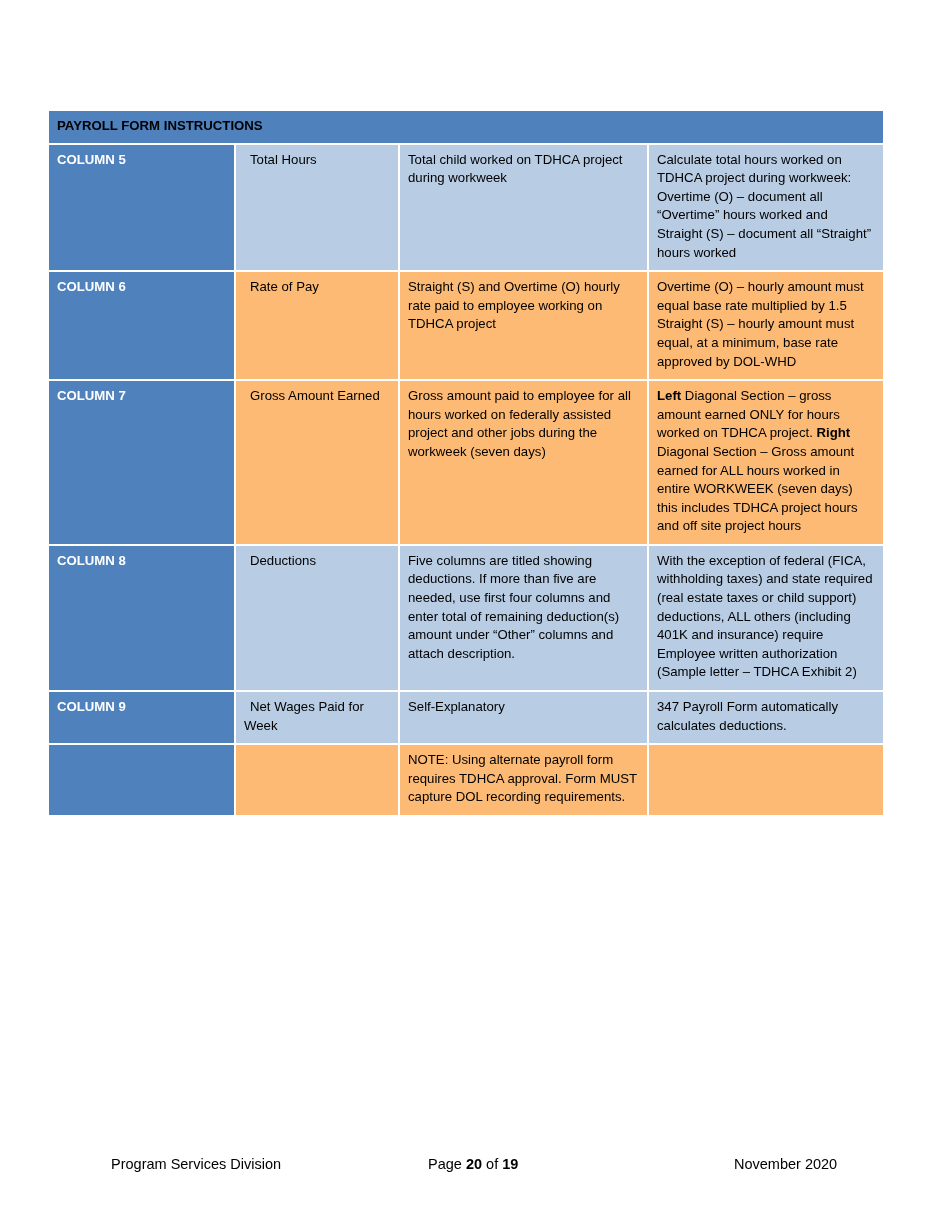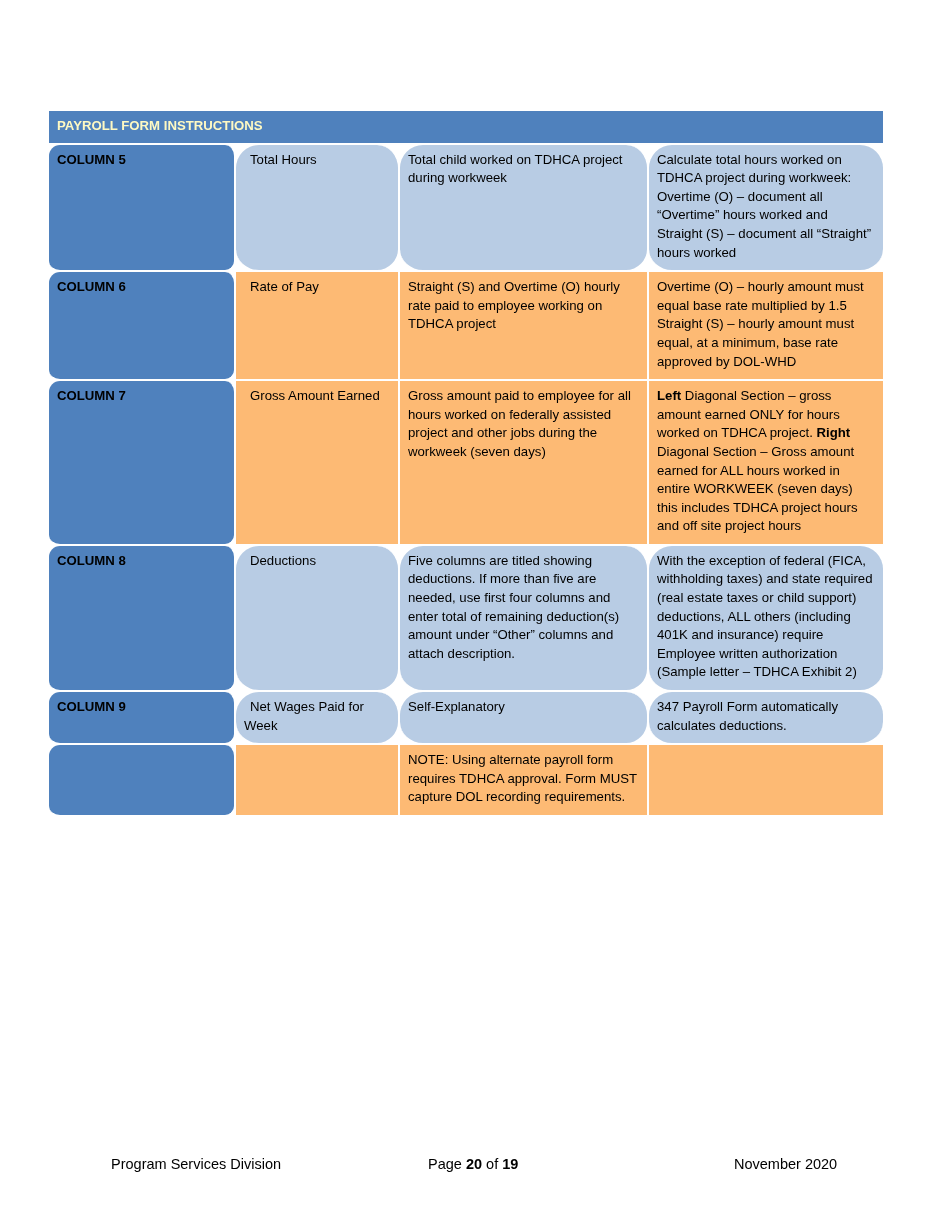--- a/index.html
+++ b/index.html
@@ -51,36 +51,35 @@
   col.c2 { width: 164px; }
   col.c3 { width: 249px; }
   col.c4 { width: 234px; }
 
   
   .table-header td {
     background: #4f81bd;
     font-weight: bold;
     font-size: 13.2px;
     line-height: 18.6px;
-    color: #fef9c3;
+    color: #000000;
     padding: 6px 8px 7px 8px;
     border-right: none;
     border-bottom: 2px solid #ffffff;
   }
 
   
   .label-cell {
     background: #4f81bd;
     font-weight: bold;
-    color: #000000;
-    border-radius: 11px;
+    color: #ffffff;
   }
 
   
-  .band-dark .data-cell { background: #b8cce4; border-radius: 23px; }
+  .band-dark .data-cell { background: #b8cce4; }
   .band-light .data-cell { background: #fdba74; }
 
   .data-cell { background: #dce6f1; }
 
   
   .col2-cell { text-indent: 6px; }
 
   
   .footer {
     position: absolute;

